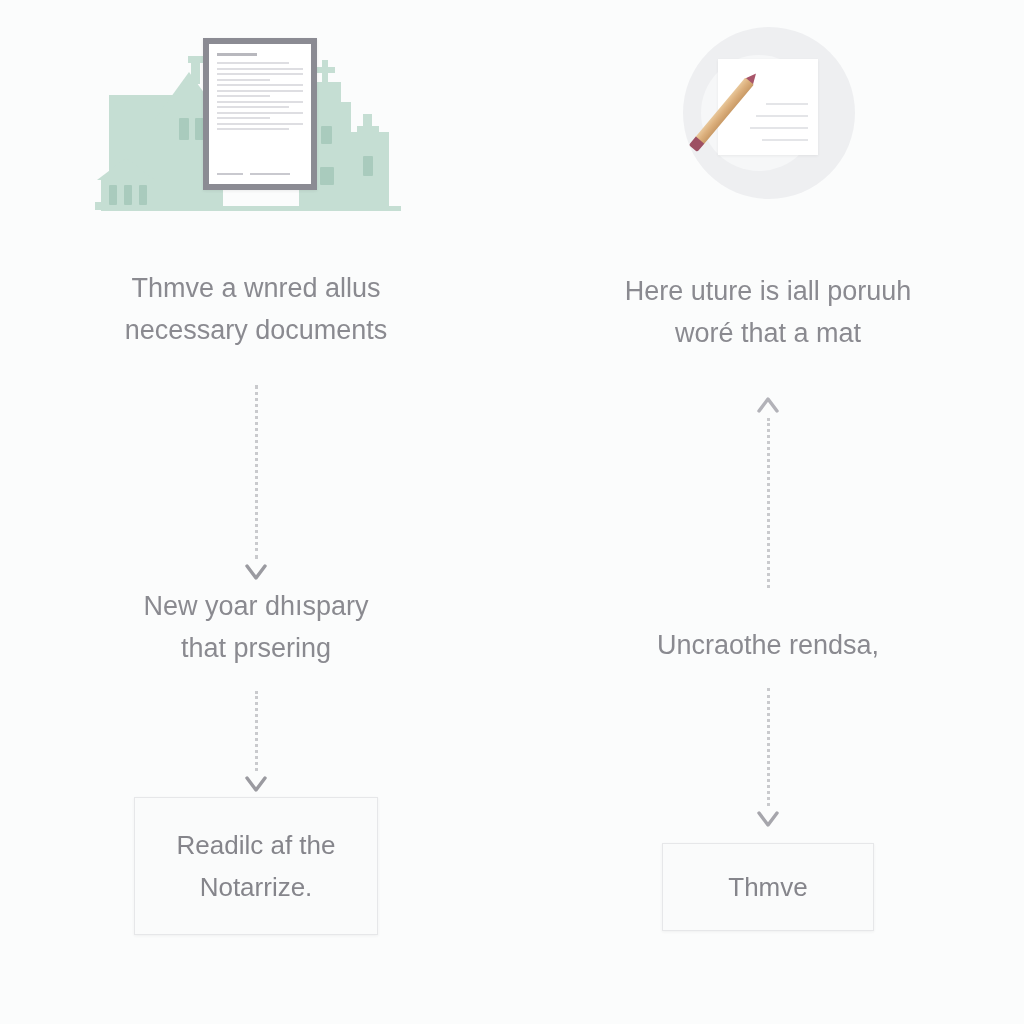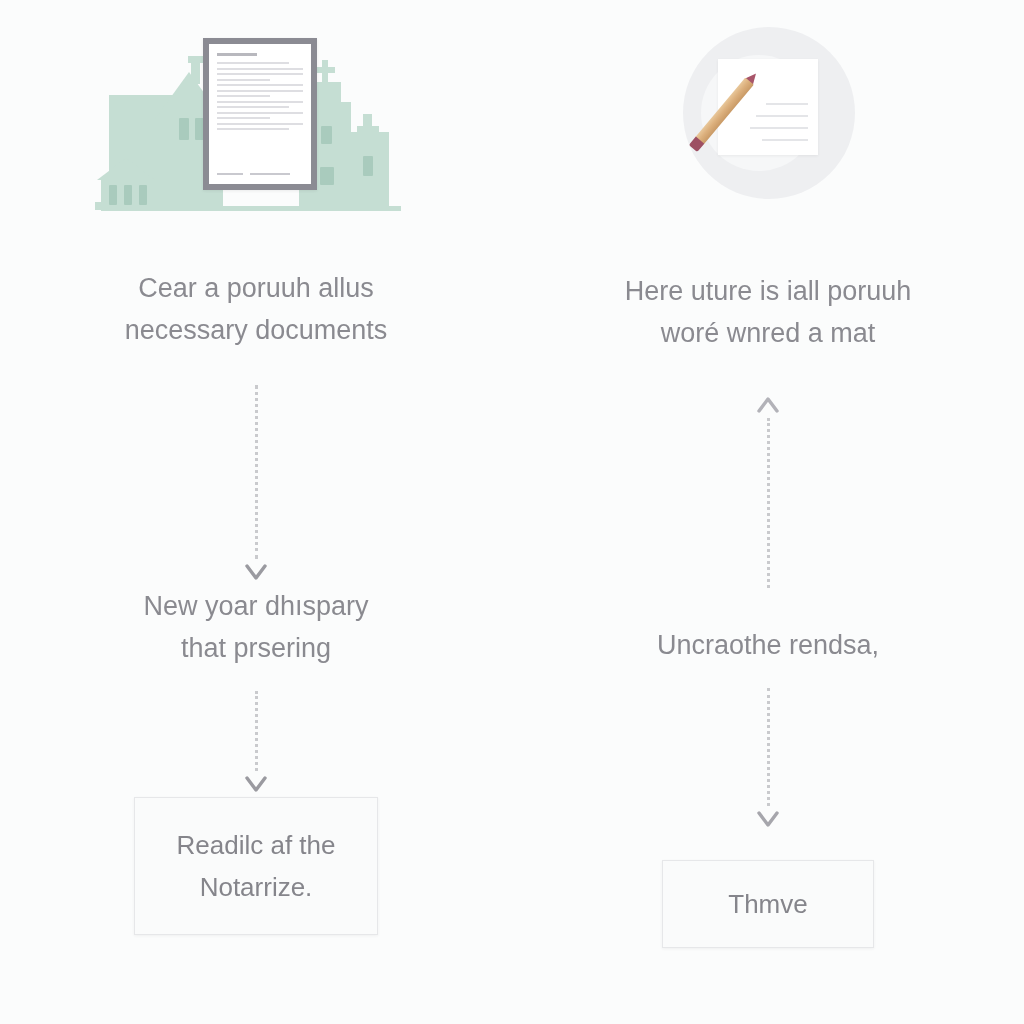--- a/index.html
+++ b/index.html
@@ -285,21 +285,21 @@
           <div class="deed-line m"></div>
           <div class="deed-sign-row">
             <div class="deed-sign a"></div>
             <div class="deed-sign b"></div>
           </div>
         </div>
       </div>
     </div>
 
     <div class="step-text" style="margin-top:62px">
-      <span>Cear a poruuh allus</span>
+      <span>Thmve a wnred allus</span>
       <span class="l2">necessary documents</span>
     </div>
 
     <div class="arrow" style="height:200px;margin-top:34px">
       <div class="line"></div>
       <svg width="26" height="26" viewBox="0 0 26 26">
         <path d="M4 7 L13 19 L22 7" fill="none" stroke="#9a9aa0" stroke-width="3.4" stroke-linecap="round" stroke-linejoin="round"></path>
       </svg>
     </div>
 
@@ -334,39 +334,39 @@
       </div>
       <div class="pencil">
         <div class="pencil-tip"></div>
         <div class="pencil-body"></div>
         <div class="pencil-end"></div>
       </div>
     </div>
 
     <div class="step-text" style="margin-top:63px">
       <span>Here uture is iall poruuh</span>
-      <span class="l2">woré wnred a mat</span>
+      <span class="l2">woré that a mat</span>
     </div>
 
     <div class="arrow up" style="height:196px;margin-top:38px">
       <svg width="26" height="26" viewBox="0 0 26 26">
         <path d="M4 19 L13 7 L22 19" fill="none" stroke="#b2b2b8" stroke-width="3.4" stroke-linecap="round" stroke-linejoin="round"></path>
       </svg>
       <div class="line"></div>
     </div>
 
     <div class="step-text" style="margin-top:36px">
       <span>Uncraothe rendsa,</span>
     </div>
 
     <div class="arrow" style="height:144px;margin-top:22px">
       <div class="line"></div>
       <svg width="26" height="26" viewBox="0 0 26 26">
         <path d="M4 7 L13 19 L22 7" fill="none" stroke="#a6a6ac" stroke-width="3.4" stroke-linecap="round" stroke-linejoin="round"></path>
       </svg>
     </div>
 
-    <div class="outcome outcome-right" style="margin-top:28px">
+    <div class="outcome outcome-right" style="margin-top:11px">
       <span>Thmve</span>
     </div>
   </div>
 
 </div>
 
 </body></html>

